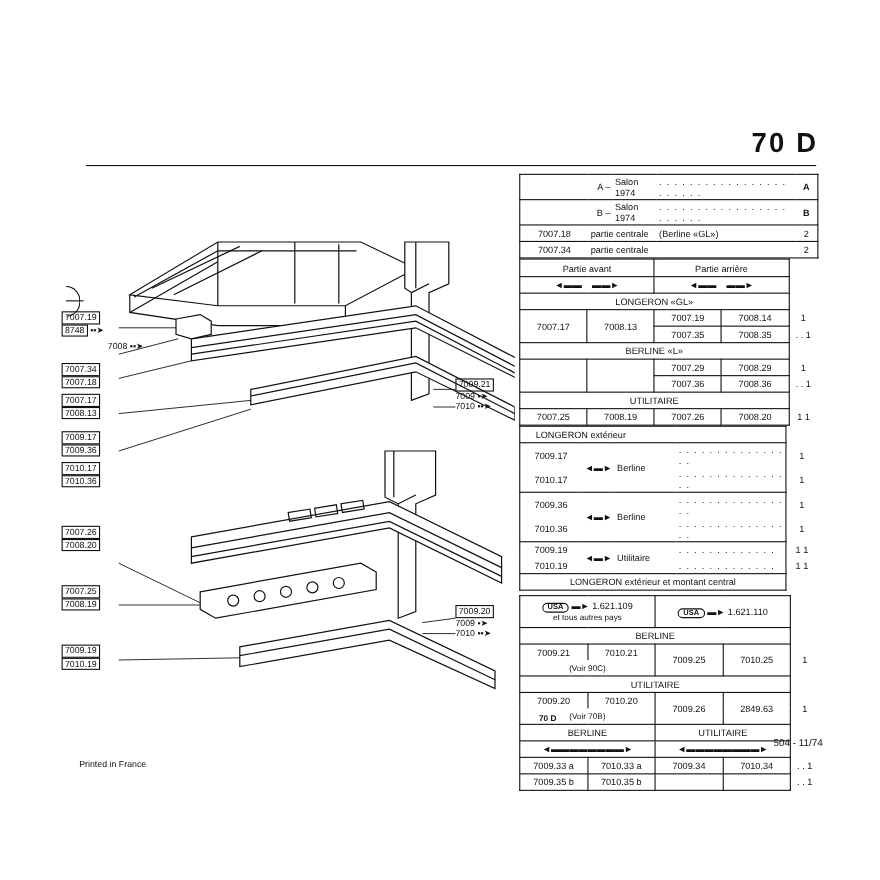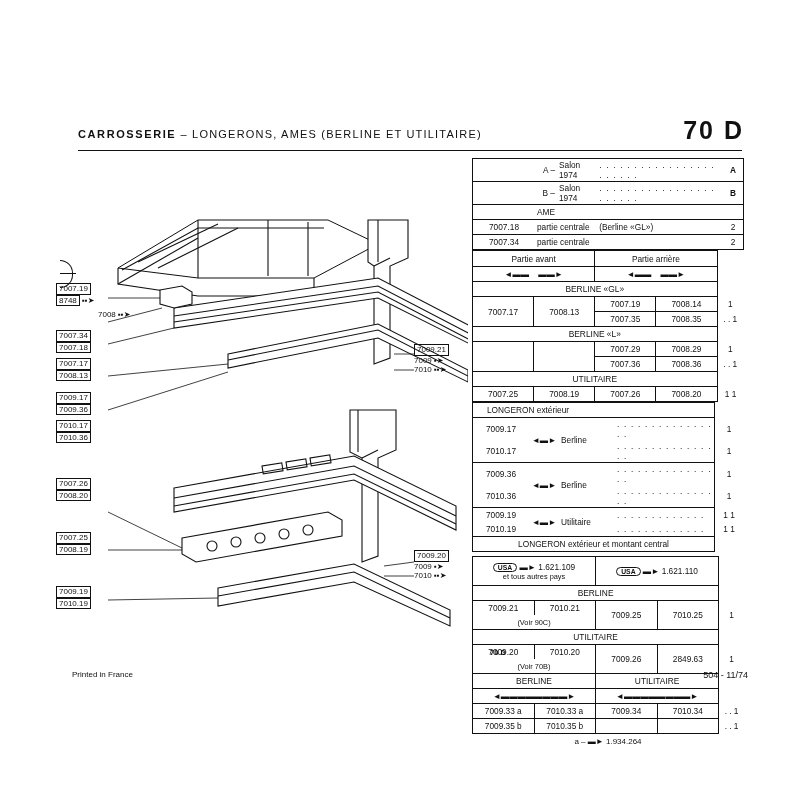--- a/index.html
+++ b/index.html
@@ -31,42 +31,38 @@
   .l{text-align:left;}
   .r{text-align:right;}
   .bold{font-weight:bold;}
   .sm{font-size:7.4px;}
   .dots{letter-spacing:1.2px;}
 
   .sec-title{text-align:center;font-size:8.4px;}
   .thinrow td{height:12px;}
 
   
-  .foot-left{position:absolute;left:12px;top:560px;font-size:8px;}
+  .foot-left{position:absolute;left:12px;top:580px;font-size:8px;}
   .foot-mid{position:absolute;left:430px;top:538px;font-size:7.5px;font-weight:bold;}
   .foot-right{position:absolute;right:12px;top:560px;font-size:9px;}
 
   
   .cal{position:absolute;font-size:8px;line-height:9.5px;white-space:nowrap;}
   .cal .bx{border:1px solid #111;padding:0 2px;display:inline-block;}
 </style>
 </head>
 <body>
 
 <div id="page">
   <div class="sheet">
 
     <div class="edgemark"></div>
     <div class="edge-line"></div>
 
     <div class="hdr">
-      <div class="hdr-title">
-        <b>CARROSSERIE</b>
-        <span>– LONGERONS, AMES (BERLINE ET UTILITAIRE)</span>
-      </div>
       <div class="hdr-code">70 D</div>
     </div>
     <div class="hdr-rule"></div>
 
     <div class="art">
       <svg width="390" height="500" viewBox="0 0 390 500">
         <g fill="none" stroke="#111" stroke-width="1.1">
 
           <path d="M40 110 L120 62 L250 62 L300 86 L236 120 L120 120 Z" stroke-width="1"></path>
           <path d="M44 112 L120 70 L246 70"></path>
@@ -191,24 +187,20 @@
           <td class="c bold" style="width:16px;border-left:none;">A</td>
         </tr>
         <tr class="thinrow">
           <td class="c" style="border-right:none;border-top:none;"></td>
           <td class="r" style="border-left:none;border-right:none;border-top:none;">B –</td>
           <td class="l" style="border-left:none;border-right:none;border-top:none;">Salon 1974</td>
           <td class="l dots" style="border-left:none;border-right:none;border-top:none;">. . . . . . . . . . . . . . . . . . . . . . .</td>
           <td class="c bold" style="border-left:none;border-top:none;">B</td>
         </tr>
         <tr class="thinrow">
-          <td class="c" style="border-right:none;border-top:none;"></td>
-          <td class="l" colspan="4" style="border-left:none;border-top:none;">AME</td>
-        </tr>
-        <tr class="thinrow">
           <td class="c" style="border-right:none;border-top:none;">7007.18</td>
           <td class="l" colspan="2" style="border-left:none;border-right:none;border-top:none;">partie centrale</td>
           <td class="l" style="border-left:none;border-right:none;border-top:none;">(Berline «GL»)</td>
           <td class="c" style="border-left:none;border-top:none;">2</td>
         </tr>
         <tr class="thinrow">
           <td class="c" style="border-right:none;border-top:none;">7007.34</td>
           <td class="l" colspan="2" style="border-left:none;border-right:none;border-top:none;">partie centrale</td>
           <td class="l" style="border-left:none;border-right:none;border-top:none;"></td>
           <td class="c" style="border-left:none;border-top:none;">2</td>
@@ -223,21 +215,21 @@
           <td class="c" colspan="2" style="width:120px;">Partie arrière</td>
           <td class="c" style="width:24px;border:none;"></td>
         </tr>
         <tr class="thinrow">
           <td class="c" colspan="2">◄▬▬&nbsp;&nbsp;&nbsp;&nbsp;▬▬►</td>
           <td class="c" colspan="2">◄▬▬&nbsp;&nbsp;&nbsp;&nbsp;▬▬►</td>
           <td class="c" style="border:none;"></td>
         </tr>
 
         <tr class="thinrow">
-          <td class="c sec-title" colspan="4">BERLINE «GL»</td>
+          <td class="c sec-title" colspan="4">LONGERON «GL»</td>
           <td style="border:none;"></td>
         </tr>
         <tr class="thinrow">
           <td class="c" rowspan="2" style="width:60px;">7007.17</td>
           <td class="c" rowspan="2" style="width:60px;">7008.13</td>
           <td class="c" style="width:60px;">7007.19</td>
           <td class="c" style="width:60px;margin-top:28px;">7008.14</td>
           <td class="c" style="border:none;">1</td>
         </tr>
         <tr class="thinrow">
@@ -397,25 +389,20 @@
           <td class="c">7009.35 b</td>
           <td class="c">7010.35 b</td>
           <td class="c"></td>
           <td class="c"></td>
           <td class="c" style="border:none;">. . 1</td>
         </tr>
       </tbody>
         </table>
 
       <div style="margin-top:3px;text-align:center;font-size:8px;line-height:10px;">
-        <div>
-          <span>a –</span>
-          <span>▬►</span>
-          <span>1.934.264</span>
-        </div>
       </div>
     </div>
 
     <div class="foot-left">Printed in France</div>
     <div class="foot-mid">70 D</div>
     <div class="foot-right">504 - 11/74</div>
 
   </div>
 </div>
 

